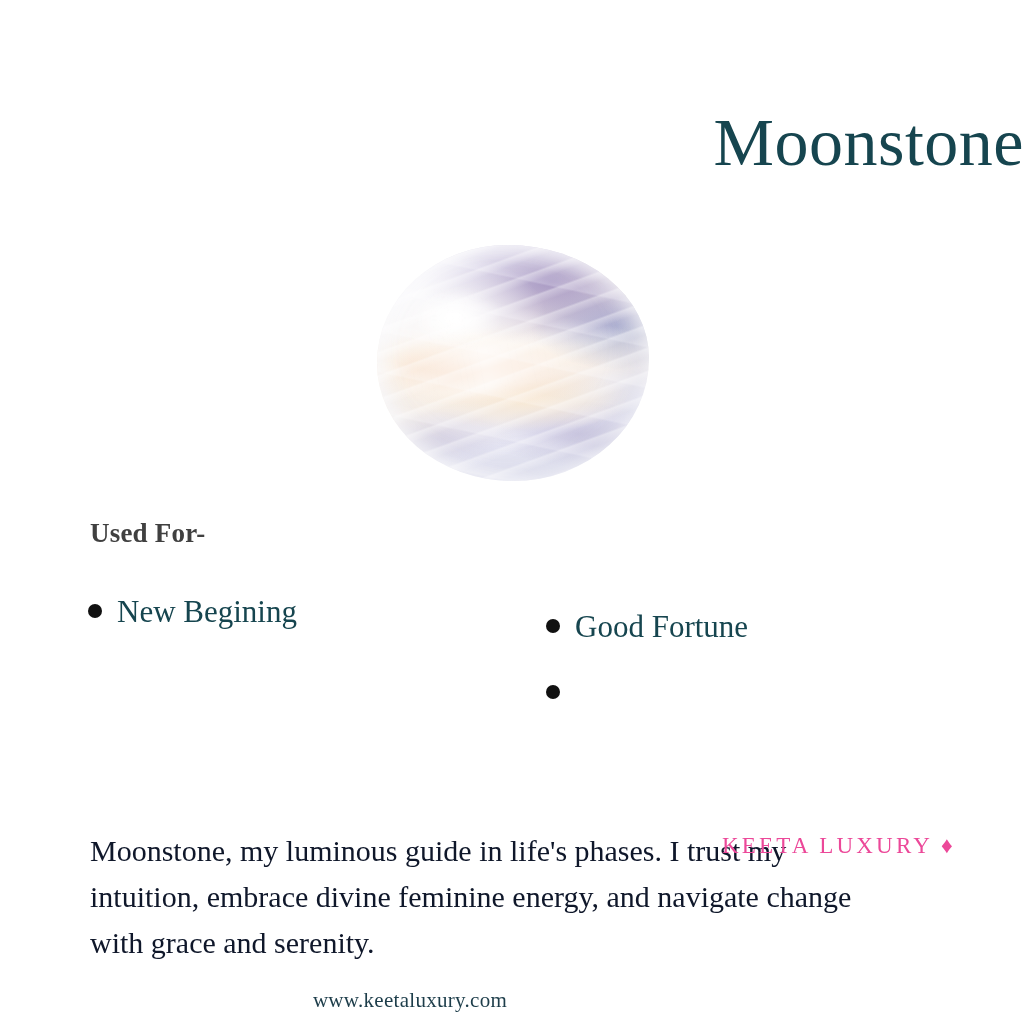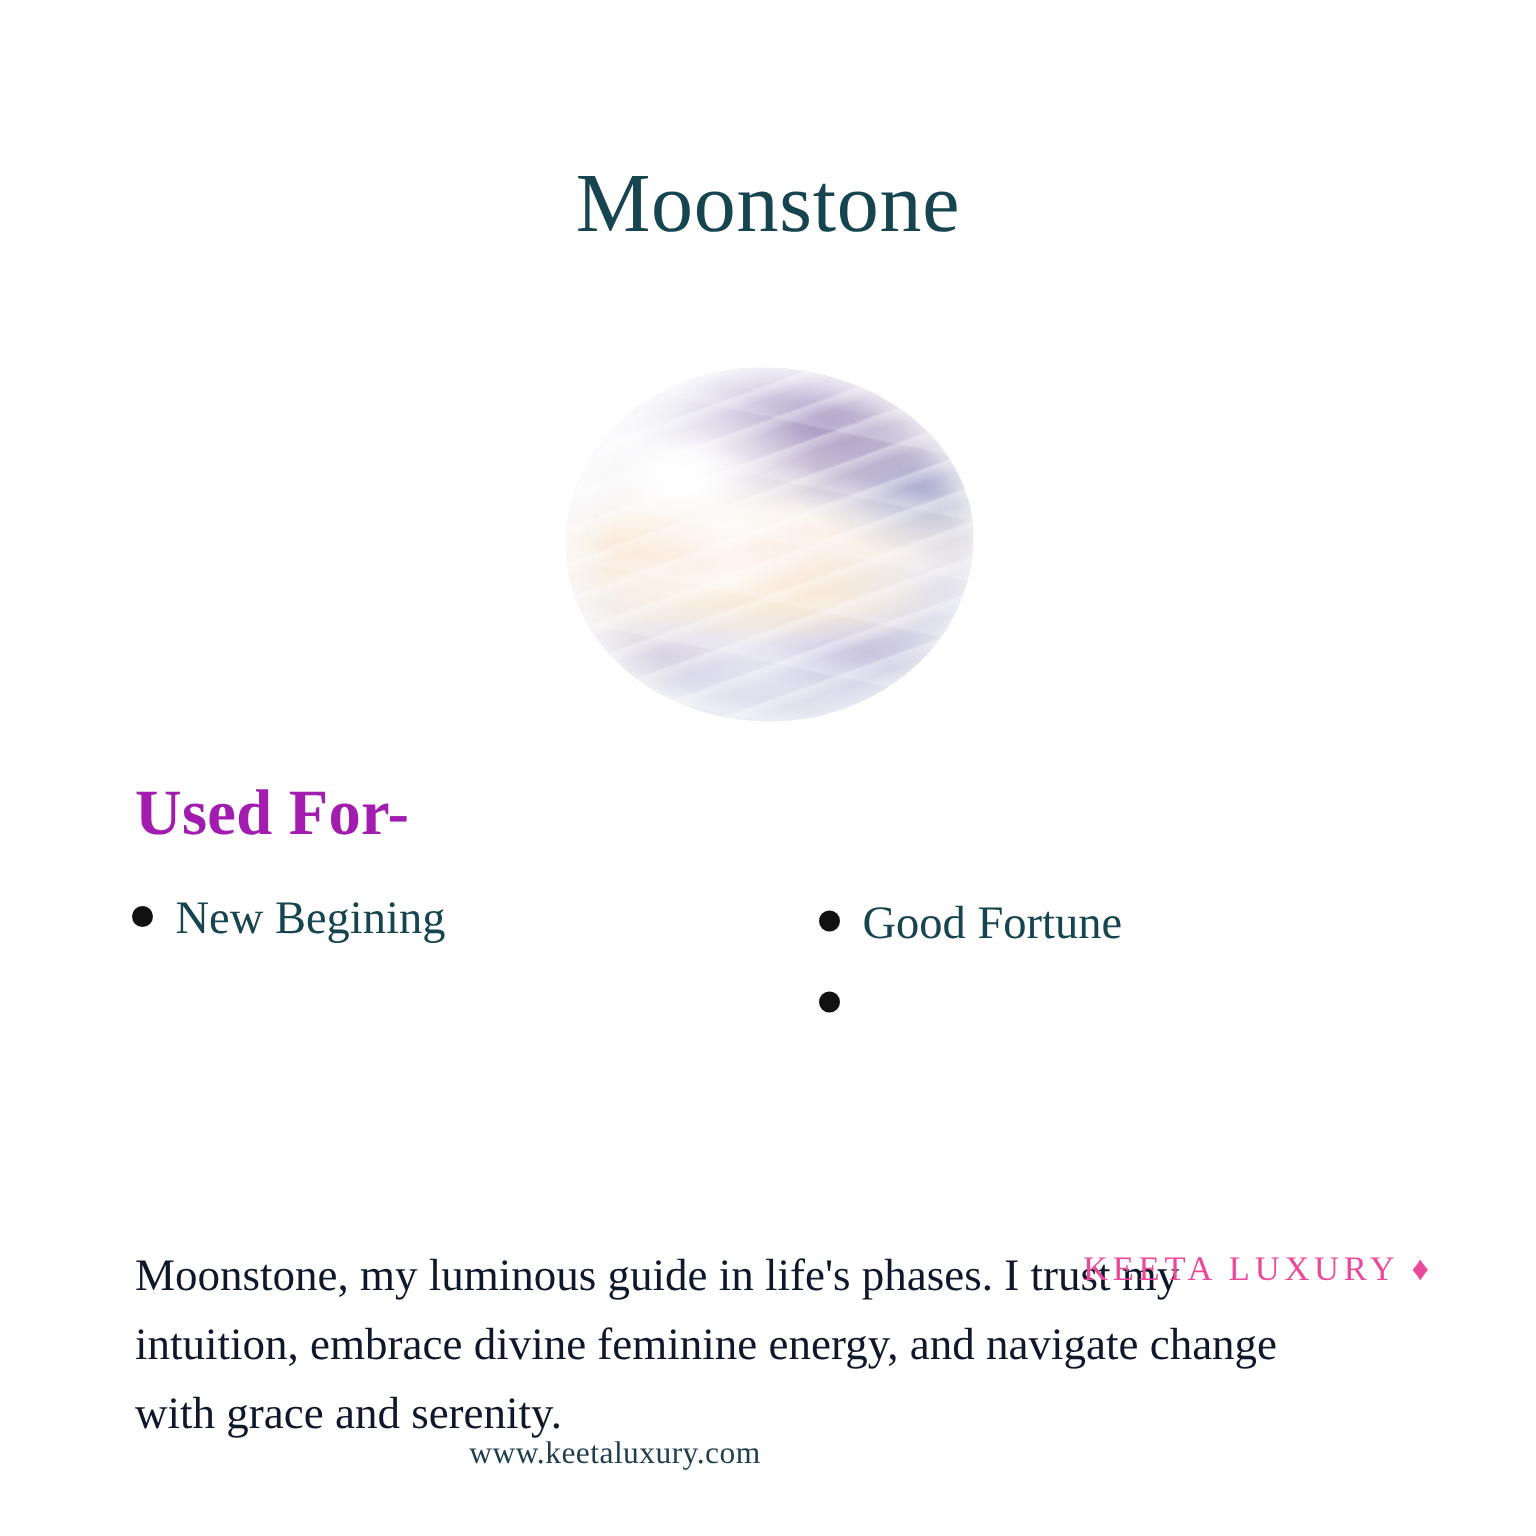--- a/index.html
+++ b/index.html
@@ -20,23 +20,23 @@
     inset: 0;
     background: #ffffff;
   }
 
   
   .title {
     position: absolute;
     top: 108px;
     left: 0;
     width: 1024px;
-    text-align: center;
-    font-family: "Liberation Serif", "DejaVu Serif", serif;
-    font-size: 56px;
+    text-align: right;
+    font-family: "Liberation Serif", "DejaVu Serif", serif;
+    font-size: 68px;
     line-height: 1.0;
     font-weight: 400;
     color: #16454f;
     letter-spacing: 0.5px;
   }
 
   
   .gem-wrap {
     position: absolute;
     left: 377px;
@@ -107,22 +107,22 @@
     filter: blur(4px);
     border-radius: 50%;
   }
 
   
   .sec-heading {
     position: absolute;
     left: 90px;
     font-family: "Liberation Serif", "DejaVu Serif", serif;
     font-weight: bold;
-    font-size: 43px;
-    color: #a21caf;
+    font-size: 27px;
+    color: #404040;
     letter-spacing: 0.2px;
   }
   .sec-heading.used-for { top: 518px; }
   .sec-heading.affirmation { top: 768px; }
 
   
   .uses {
     position: absolute;
     left: 88px;
     top: 596px;
@@ -151,21 +151,21 @@
     margin-right: 15px;
   }
   .bullet-text {
     font-family: "Liberation Serif", "DejaVu Serif", serif;
     font-size: 31px;
     color: #16454f;
     white-space: nowrap;
     line-height: 1;
     text-align: center;
   }
-  .uses-col.right .bullet-row { height: 66px; }
+  .uses-col.right .bullet-row { height: 66px; margin-top: 12px; }
   .uses-col.right { top: 3px; }
 
   
   .affirm-body {
     position: absolute;
     left: 90px;
     top: 828px;
     width: 810px;
     font-family: "Liberation Serif", "DejaVu Serif", serif;
     font-size: 30px;
@@ -183,21 +183,21 @@
     letter-spacing: 3.2px;
     color: #ec4899;
     white-space: nowrap;
     pointer-events: none;
   }
 
   
   .footer-url {
     position: absolute;
     left: 0;
-    top: 956px;
+    top: 988px;
     width: 820px;
     text-align: center;
     font-family: "Liberation Serif", "DejaVu Serif", serif;
     font-size: 21px;
     color: #1d3d4a;
     letter-spacing: 0.3px;
   }
 </style>
 </head>
 <body>

